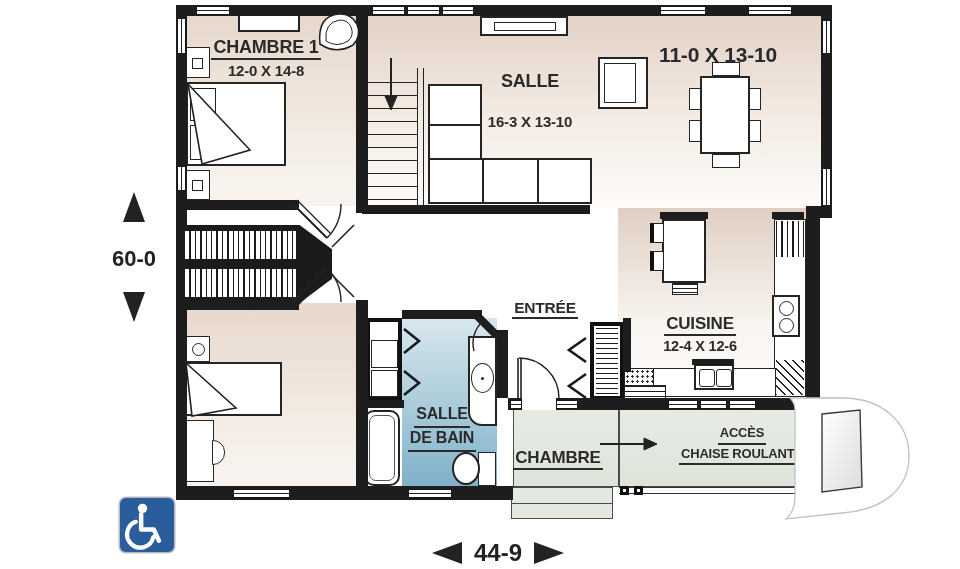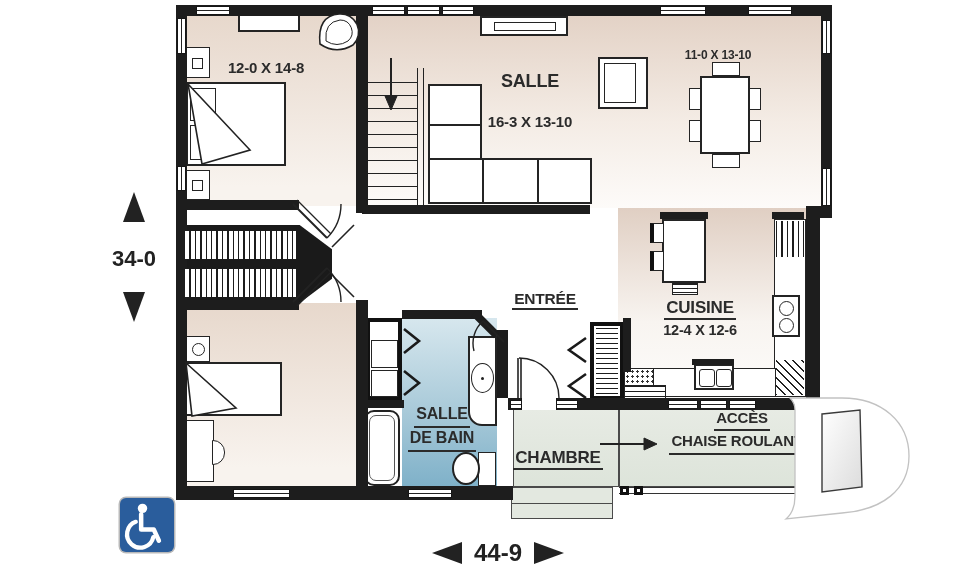--- a/index.html
+++ b/index.html
@@ -225,53 +225,53 @@
 
     <g stroke="#1a1a1a" stroke-width="2.6" fill="none">
       <path d="M 404 329 L 419 341 L 404 353"></path>
       <path d="M 404 371 L 419 383 L 404 395"></path>
       <path d="M 586 338 L 569 350 L 586 362"></path>
       <path d="M 586 374 L 569 386 L 586 398"></path>
     </g>
   </svg>
 
   <div class="rlabel" style="left:186px;top:37px;width:160px;font-size:18px;">
-    <br>
+    <span class="nm">CHAMBRE 1</span><br>
     <span class="dm" style="font-size:15px;">12-0 X 14-8</span>
   </div>
   <div class="rlabel" style="left:452px;top:71px;width:156px;font-size:18px;">
     <span class="pl">SALLE</span><br>
     <br>
     <span class="dm" style="font-size:15px;">16-3 X 13-10</span>
   </div>
   <div class="rlabel" style="left:628px;top:23px;width:180px;font-size:18px;">
     <br>
-    <span class="dm" style="font-size:12px;">11-0 X 13-10</span>
-  </div>
-  <div class="rlabel" style="left:640px;top:298px;width:120px;font-size:17px;">
+    <span class="dm" style="font-size:21px;">11-0 X 13-10</span>
+  </div>
+  <div class="rlabel" style="left:640px;top:314px;width:120px;font-size:17px;">
     <span class="nm">CUISINE</span><br>
     <span class="dm" style="font-size:14.5px;">12-4 X 12-6</span>
   </div>
-  <div class="rlabel" style="left:502px;top:290px;width:86px;font-size:15.5px;">
+  <div class="rlabel" style="left:502px;top:299px;width:86px;font-size:15.5px;">
     <span class="nm">ENTRÉE</span>
   </div>
   <div class="rlabel" style="left:397px;top:404px;width:90px;font-size:16px;line-height:1.3;">
     <span class="nm">SALLE</span><br>
     <span class="nm">DE BAIN</span>
   </div>
   <div class="rlabel" style="left:512px;top:448px;width:92px;font-size:17px;">
     <span class="nm">CHAMBRE</span>
   </div>
-  <div class="rlabel" style="left:652px;top:408px;width:180px;font-size:15px;line-height:1.35;z-index:5;">
+  <div class="rlabel" style="left:652px;top:424px;width:180px;font-size:13px;line-height:1.35;z-index:5;">
     <span class="nm">ACCÈS</span><br>
     <span class="nm">CHAISE ROULANTE</span>
   </div>
 
   <div class="tri tri-up" style="left:123px;top:192px;"></div>
-  <div class="dimtxt" style="left:96px;top:246px;width:76px;font-size:22px;">34-0</div>
+  <div class="dimtxt" style="left:96px;top:246px;width:76px;font-size:22px;">60-0</div>
   <div class="tri tri-down" style="left:123px;top:292px;"></div>
   <div class="tri tri-left" style="left:432px;top:542px;"></div>
   <div class="dimtxt" style="left:462px;top:539px;width:72px;font-size:24px;">44-9</div>
   <div class="tri tri-right" style="left:534px;top:542px;"></div>
 
   <div id="wc-badge">
     <svg width="54" height="54" viewBox="0 0 24 24">
       <circle cx="10" cy="4.6" r="2.1" fill="#fff"></circle>
       <path d="M9.4 7.2 L9.4 14 L15 14 L17.3 19" stroke="#fff" stroke-width="2" fill="none" stroke-linejoin="round" stroke-linecap="round"></path>
       <path d="M7 10.6 A5.9 5.9 0 1 0 14.8 17.4" stroke="#fff" stroke-width="1.9" fill="none" stroke-linecap="round"></path>

